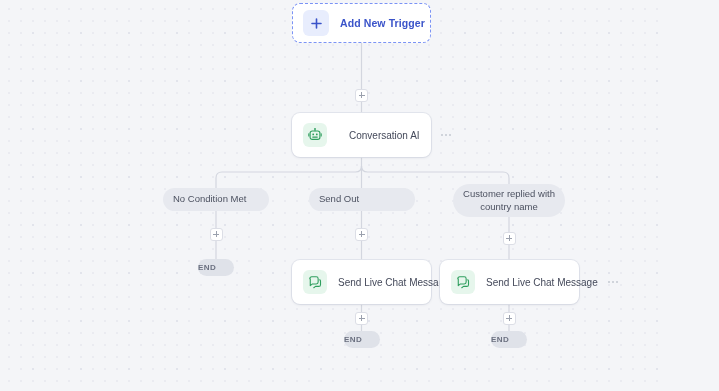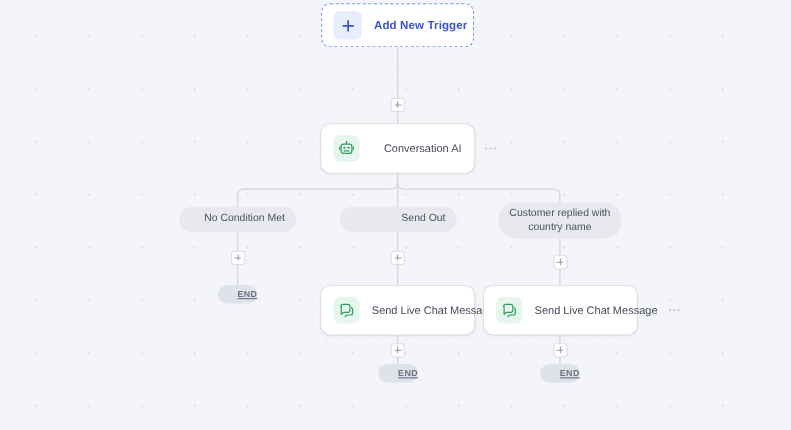--- a/index.html
+++ b/index.html
@@ -135,42 +135,41 @@
   }
 
   
   .pill {
     position: absolute;
     box-sizing: border-box;
     background: #e7e9ef;
     border-radius: 999px;
     display: flex;
     align-items: center;
-    justify-content: flex-end;
+    justify-content: flex-start;
     text-align: center;
     font-size: 9.5px;
     color: #4c5160;
     line-height: 1.35;
     padding: 0 10px;
   }
 
   
   .end-pill {
     position: absolute;
     box-sizing: border-box;
     background: #dfe2e9;
     border-radius: 999px;
     display: flex;
     align-items: center;
-    justify-content: flex-end;
+    justify-content: flex-start;
     font-size: 8px;
     font-weight: bold;
     letter-spacing: 0.4px;
     color: #6b7080;
-    text-decoration: underline;
   }
 </style>
 </head>
 <body>
 
 <div id="canvas">
 
   <svg id="edges" viewBox="0 0 719 391" width="719" height="391">
     <g fill="none" stroke="#d3d6df" stroke-width="1.2">
 

